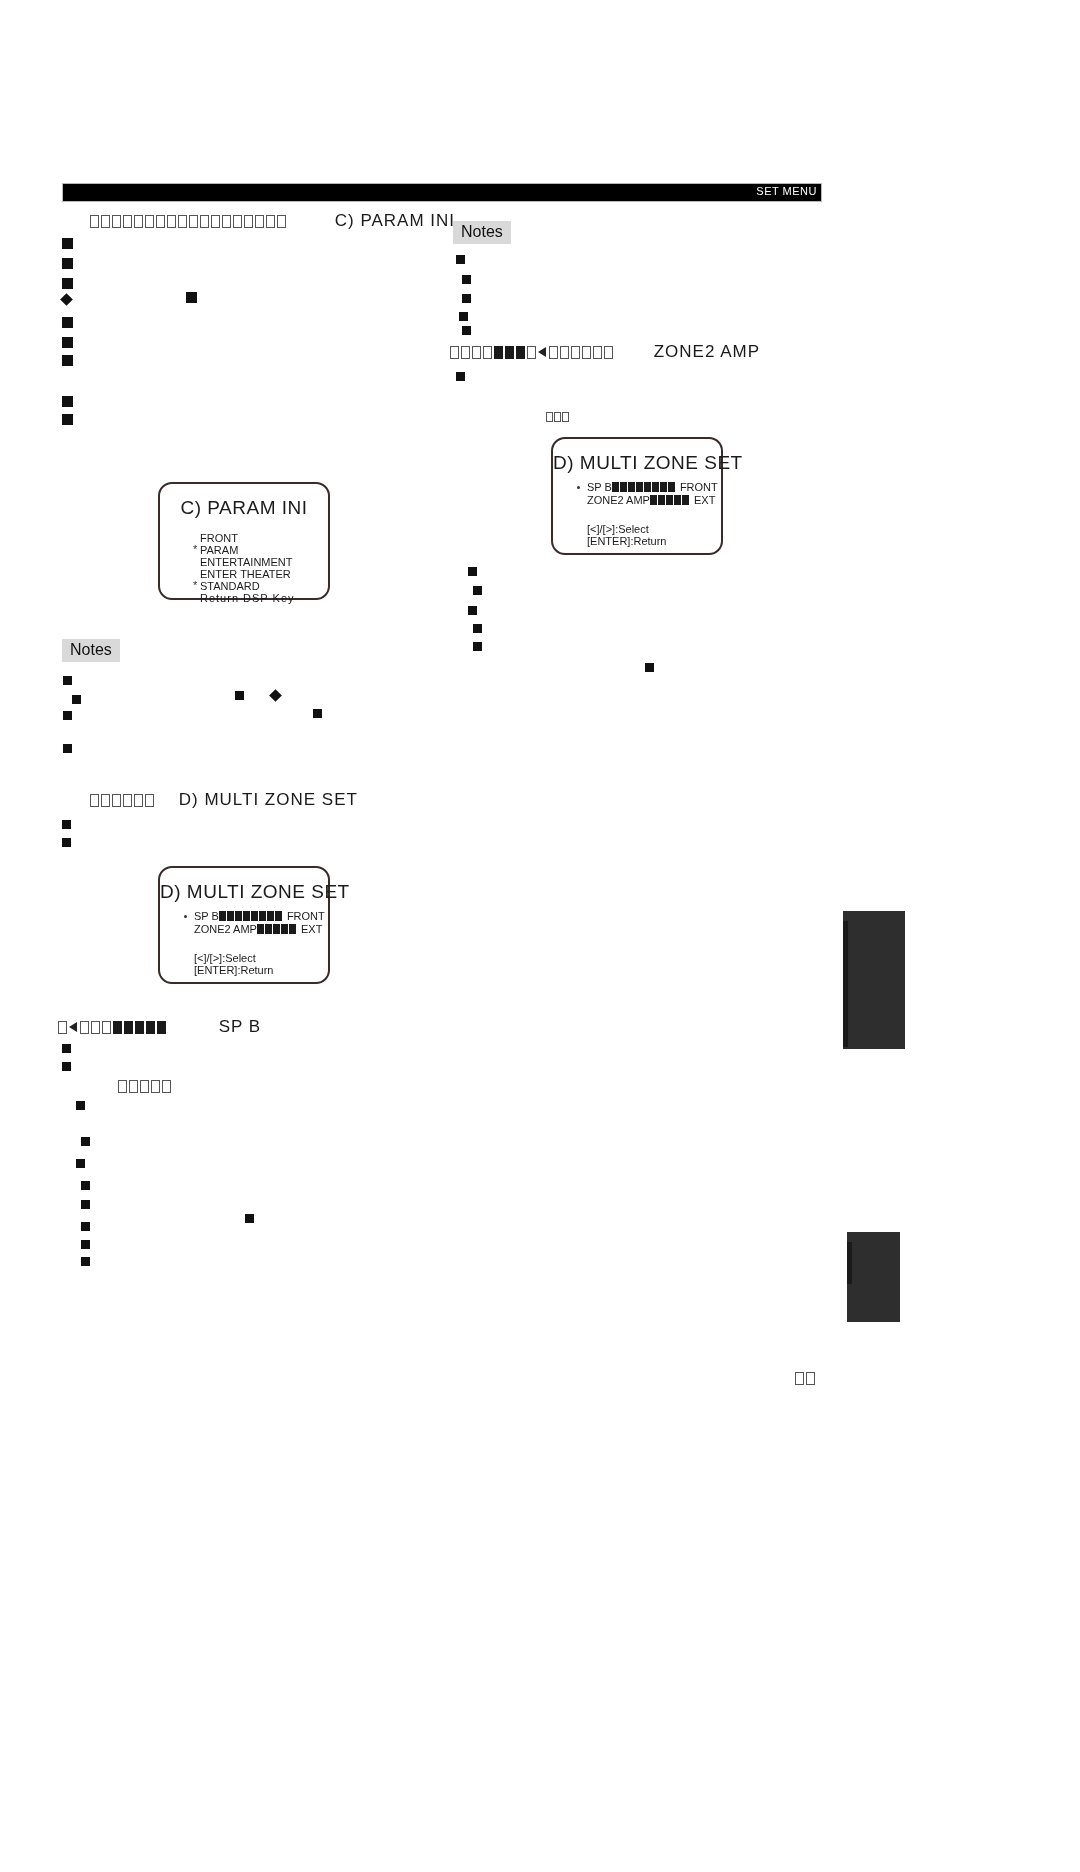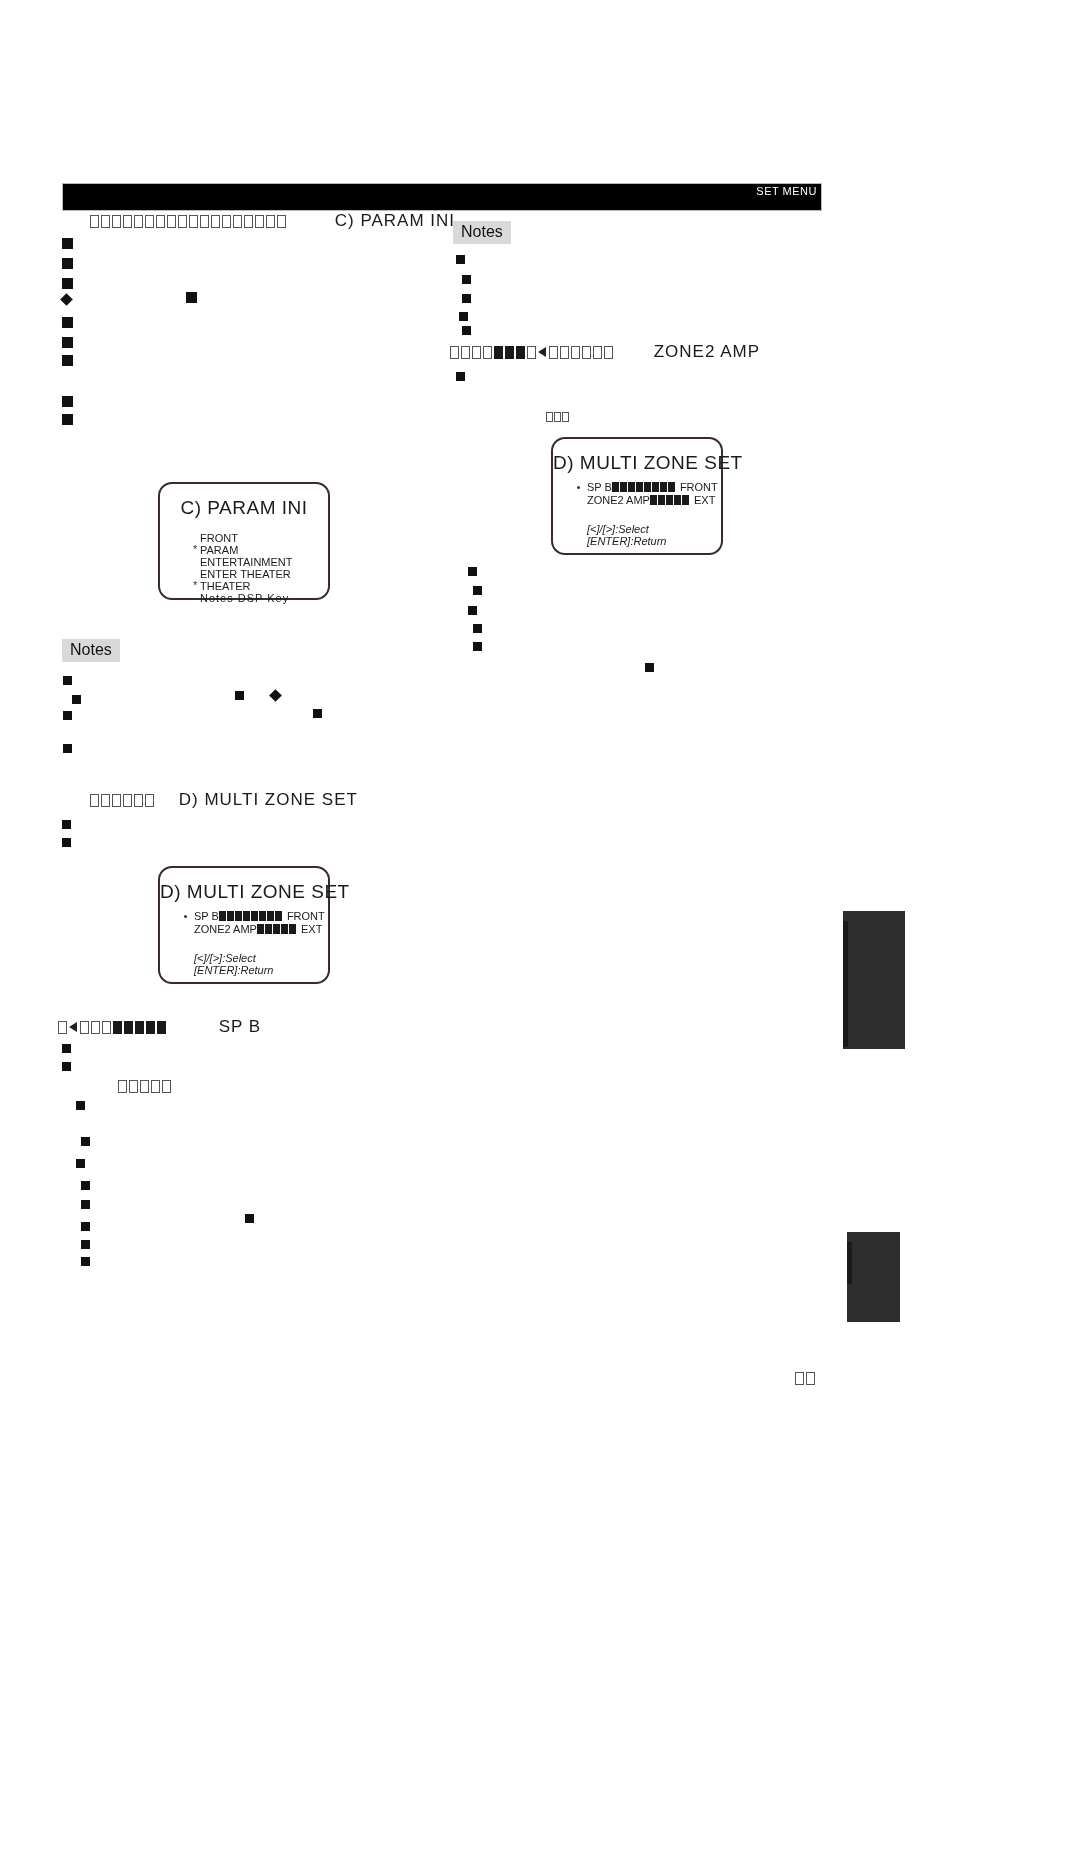--- a/index.html
+++ b/index.html
@@ -8,21 +8,21 @@
     background:#ffffff;
     font-family:"Liberation Sans", sans-serif;
     color:#000;
     position:relative;
     overflow:hidden;
   }
   .page{position:absolute;left:0;top:0;width:1080px;height:1872px;}
 
   
   .headerbar{
-    position:absolute;left:62px;top:183px;width:760px;height:28px;
+    position:absolute;left:62px;top:183px;width:760px;height:19px;
     background:#000;
     border:1px solid #b9b9b9;
     box-sizing:border-box;
   }
   .headerbar .title{
     position:absolute;right:4px;top:1px;
     color:#fff;font-size:11px;letter-spacing:.5px;
     font-family:"Liberation Sans", sans-serif;
     line-height:13px;
   }
@@ -98,21 +98,20 @@
     position:absolute;
     font-size:11px;
     line-height:12px;
     white-space:nowrap;
   }
   .osd .osd-foot{
     position:absolute;
     font-size:11px;
     line-height:12px;
     white-space:nowrap;
-    font-style:italic;
   }
   .bulletdot{
     position:absolute;
     width:3px;height:3px;background:#333;border-radius:50%;
   }
   .star{position:absolute;font-size:11px;line-height:11px;color:#333;}
 
   
   .edgetab{
     position:absolute;
@@ -158,22 +157,22 @@
   <div class="sq" style="left:62px;top:396px;"></div>
   <div class="sq" style="left:62px;top:414px;"></div>
 
   <div class="osd" style="left:158px;top:482px;width:172px;height:118px;">
     <div class="osd-title">C) PARAM  INI</div>
     <div class="osd-body" style="left:40px;top:48px;">
       <div>FRONT</div>
       <div>PARAM</div>
       <div>ENTERTAINMENT</div>
       <div>ENTER THEATER</div>
-      <div>THEATER</div>
-      <div style="letter-spacing:1px;">Notes DSP Key</div>
+      <div>STANDARD</div>
+      <div style="letter-spacing:1px;">Return DSP Key</div>
     </div>
     <div class="star" style="left:33px;top:60px;">*</div>
     <div class="star" style="left:33px;top:96px;">*</div>
   </div>
 
   <div class="notes" style="left:62px;top:639px;">Notes</div>
   <div class="sq small" style="left:63px;top:676px;"></div>
   <div class="sq small" style="left:72px;top:695px;"></div>
   <div class="sq small" style="left:235px;top:691px;"></div>
   <div class="dia" style="left:271px;top:691px;"></div>

